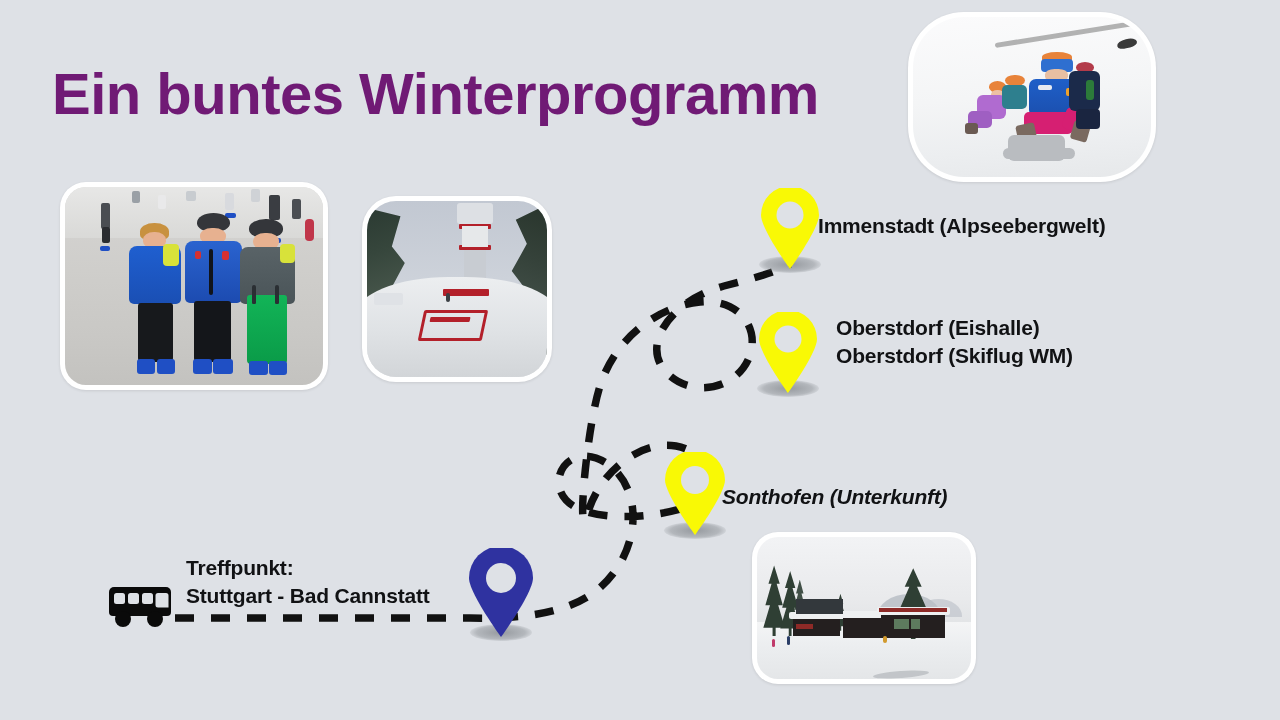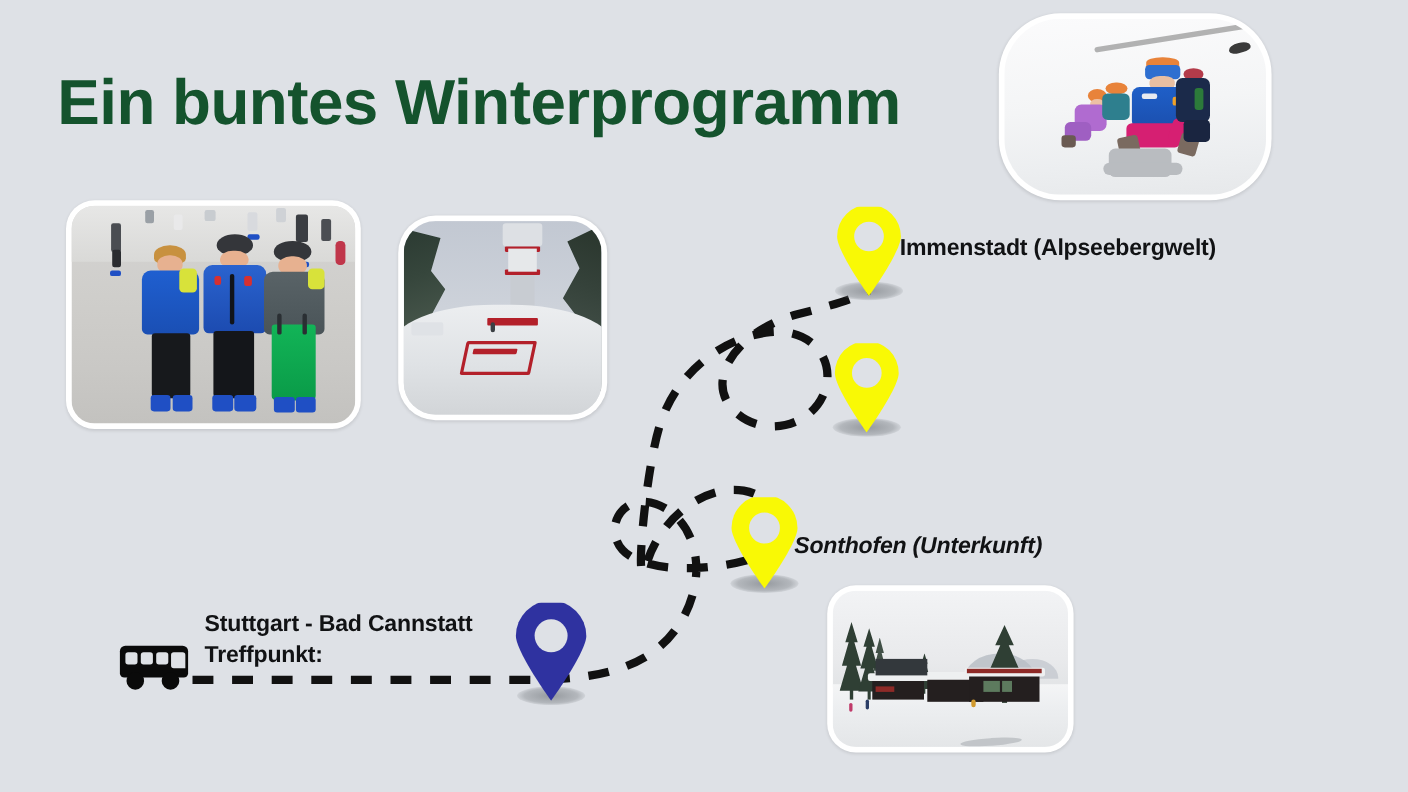--- a/index.html
+++ b/index.html
@@ -19,21 +19,21 @@
     background: #dee1e6;
   }
   
   #title {
     position: absolute;
     left: 52px;
     top: 64px;
     font-size: 58px;
     line-height: 1.05;
     font-weight: 700;
-    color: #14532d;
+    color: #701a75;
     letter-spacing: -0.5px;
     font-stretch: condensed;
     white-space: nowrap;
   }
   
   .photo {
     position: absolute;
     background: #ffffff;
     border-radius: 26px;
     padding: 5px;
@@ -347,42 +347,46 @@
     <div>Immenstadt (Alpseebergwelt)</div>
   </div>
 
   <div class="pin" id="pin-oberstdorf">
     <div class="shadow"></div>
     <svg width="64" height="82" viewBox="0 0 64 82">
       <path d="M32 81 C32 81 61 41 61 27 A29 29 0 1 0 3 27 C3 41 32 81 32 81 Z" fill="#f9f905"></path>
       <circle cx="32" cy="27" r="13.5" fill="#dee1e6"></circle>
     </svg>
   </div>
+  <div class="label" id="label-oberstdorf">
+    <div>Oberstdorf (Eishalle)</div>
+    <div>Oberstdorf (Skiflug WM)</div>
+  </div>
 
   <div class="pin" id="pin-sonthofen">
     <div class="shadow"></div>
     <svg width="66" height="84" viewBox="0 0 66 84">
       <path d="M33 83 C33 83 63 42 63 28 A30 30 0 1 0 3 28 C3 42 33 83 33 83 Z" fill="#f9f905"></path>
       <circle cx="33" cy="28" r="14" fill="#dee1e6"></circle>
     </svg>
   </div>
   <div class="label" id="label-sonthofen">
     <div>Sonthofen (Unterkunft)</div>
   </div>
 
   <div class="pin" id="pin-stuttgart">
     <div class="shadow"></div>
     <svg width="70" height="90" viewBox="0 0 70 90">
       <path d="M35 89 C35 89 67 45 67 30 A32 32 0 1 0 3 30 C3 45 35 89 35 89 Z" fill="#2f32a0"></path>
       <circle cx="35" cy="30" r="15" fill="#dee1e6"></circle>
     </svg>
   </div>
   <div class="label" id="label-treffpunkt">
+    <div>Treffpunkt:</div>
     <div>Stuttgart - Bad Cannstatt</div>
-    <div>Treffpunkt:</div>
   </div>
 
   <svg id="bus-icon" viewBox="0 0 72 42">
     <path d="M3 6 a5 5 0 0 1 5 -5 h52 a5 5 0 0 1 5 5 v20 a4 4 0 0 1 -4 4 h-54 a4 4 0 0 1 -4 -4 Z" fill="#0a0a0a"></path>
     <rect x="8" y="7" width="11" height="11" rx="2.5" fill="#dee1e6"></rect>
     <rect x="22" y="7" width="11" height="11" rx="2.5" fill="#dee1e6"></rect>
     <rect x="36" y="7" width="11" height="11" rx="2.5" fill="#dee1e6"></rect>
     <path d="M52 7 h8 a2.5 2.5 0 0 1 2.5 2.5 v12 h-10.5 a2.5 2.5 0 0 1 -2.5 -2.5 v-9.5 a2.5 2.5 0 0 1 2.5 -2.5 Z" fill="#dee1e6"></path>
     <circle cx="17" cy="33" r="8" fill="#0a0a0a"></circle>
     <circle cx="49" cy="33" r="8" fill="#0a0a0a"></circle>

